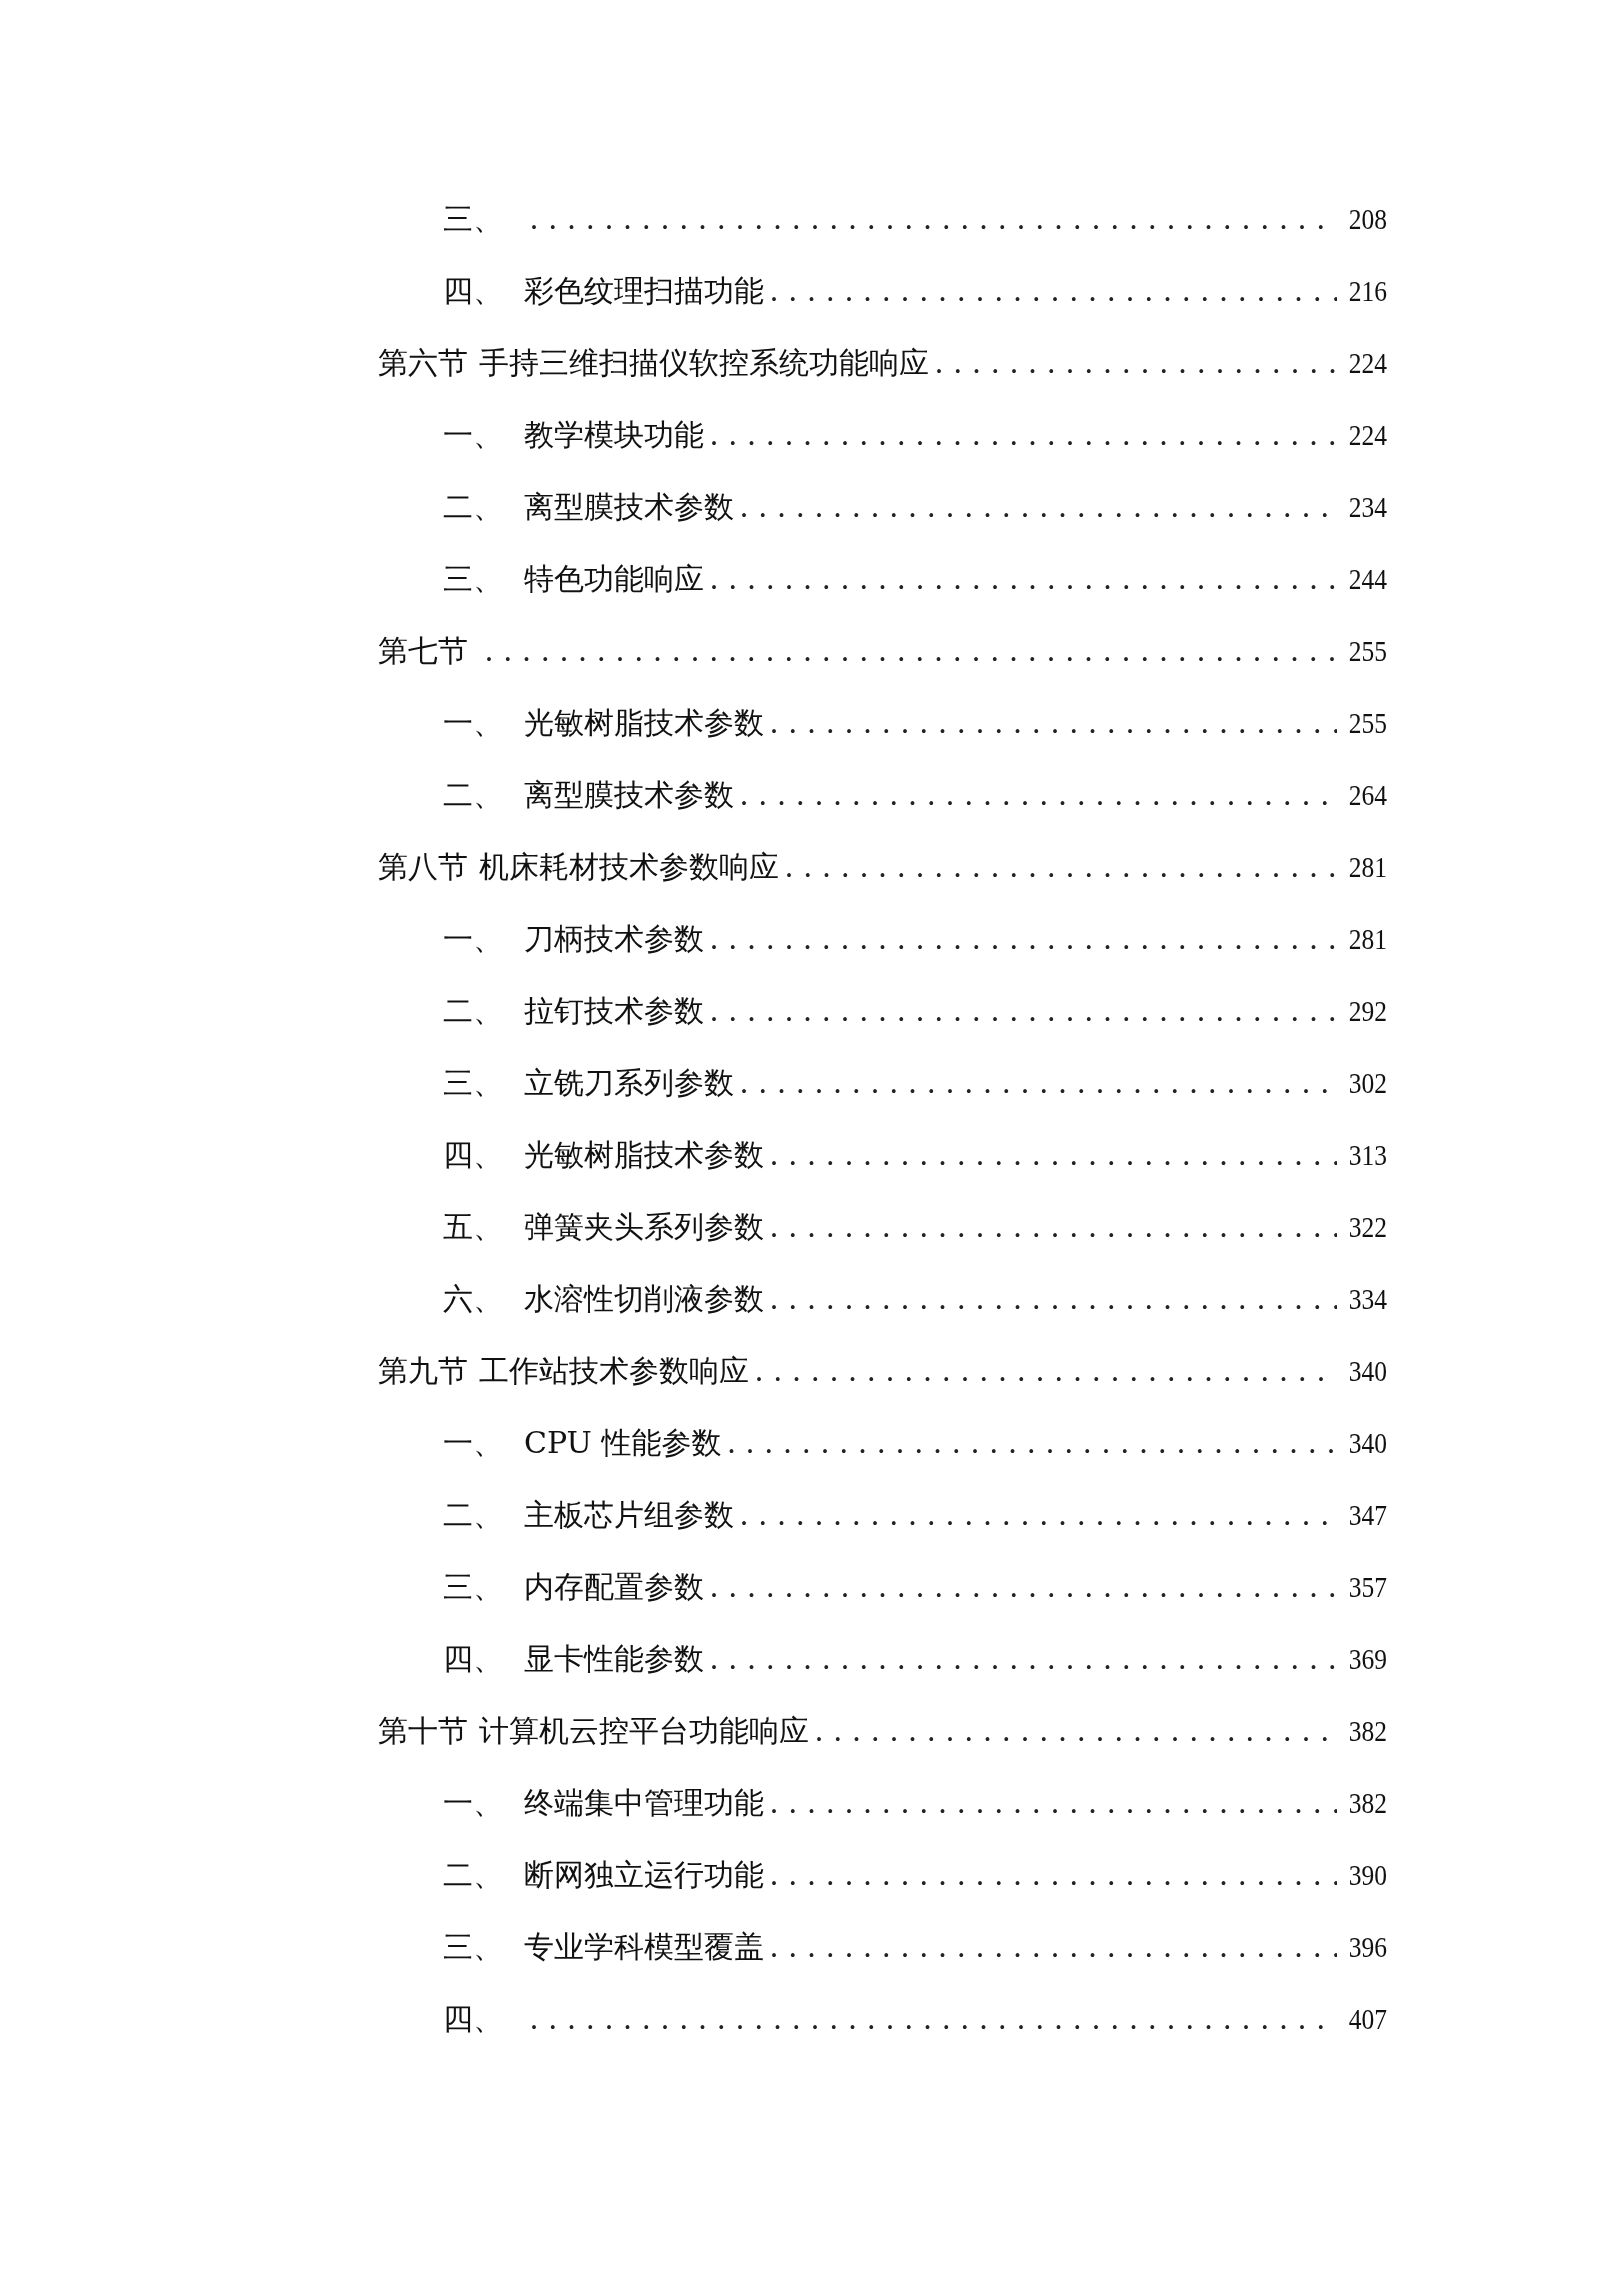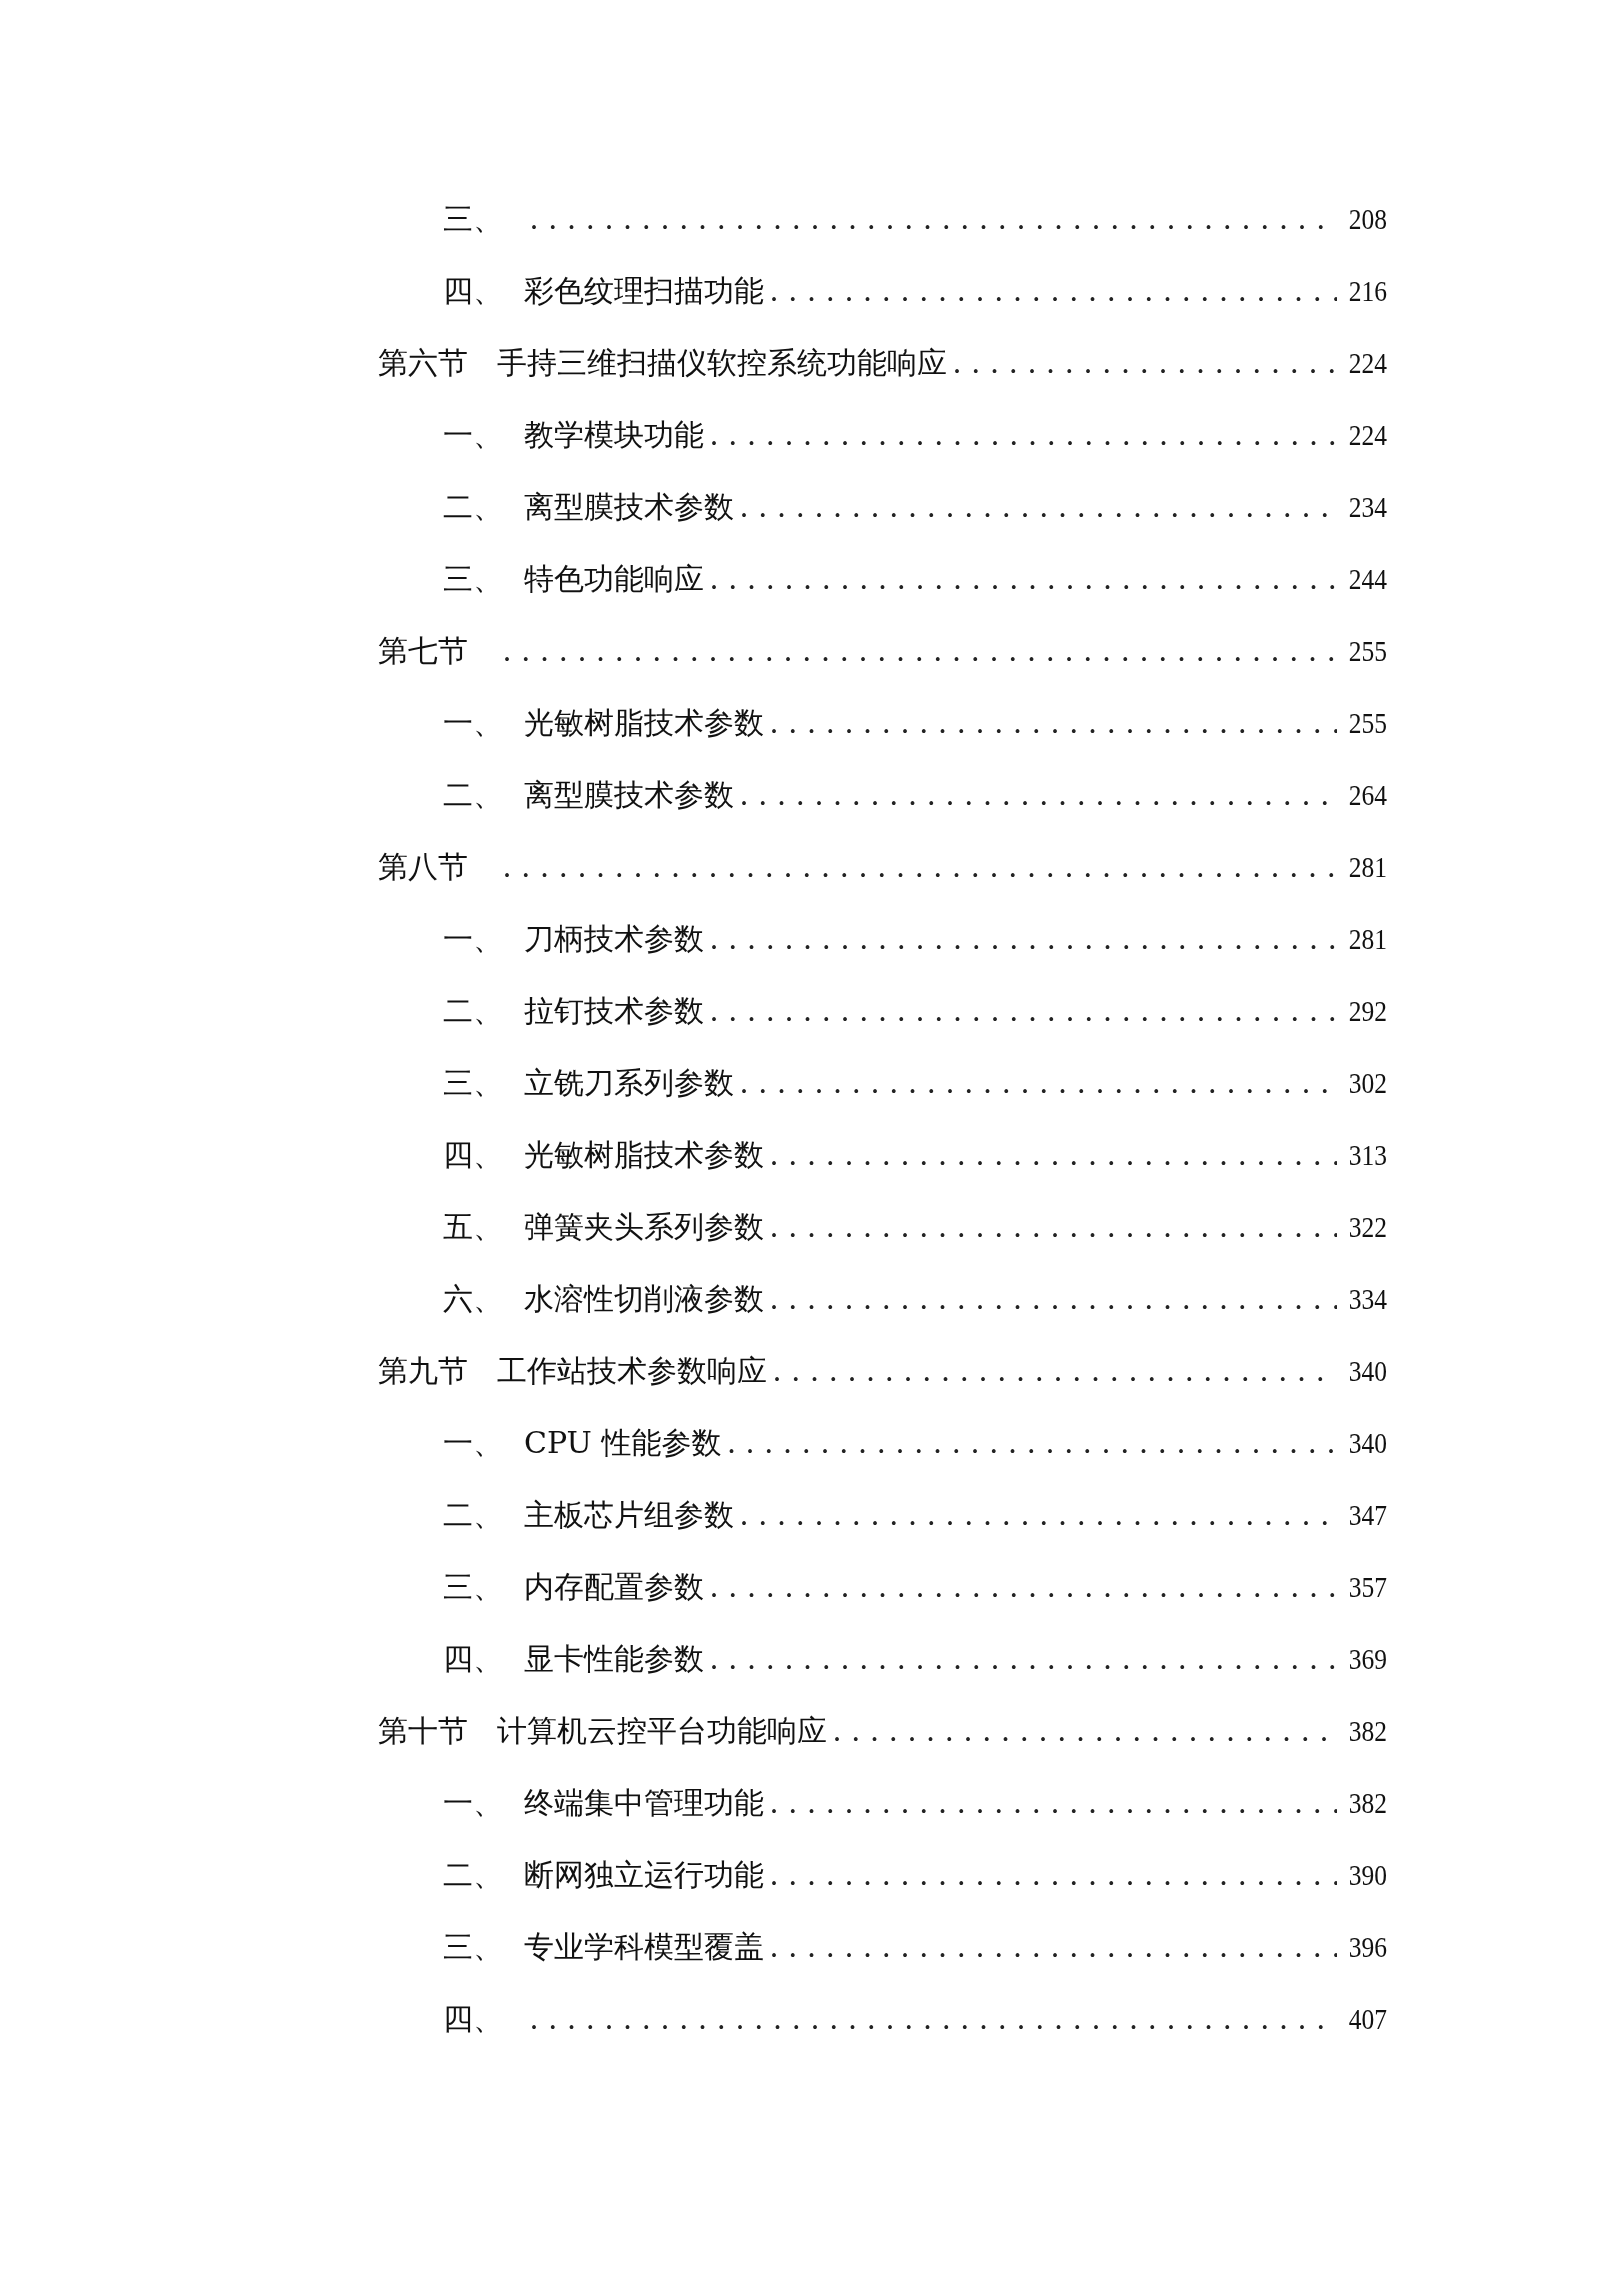--- a/index.html
+++ b/index.html
@@ -4,21 +4,21 @@
 <style>
   html, body { margin: 0; padding: 0; background: #ffffff; }
   body { width: 1623px; height: 2295px; position: relative; overflow: hidden;
          font-family: "DejaVu Serif", "Liberation Serif", serif; color: #111111; }
   .toc { position: absolute; left: 378px; top: 183px; width: 1009px; }
   .row { display: flex; align-items: baseline; height: 72px; line-height: 72px;
          font-size: 30px; white-space: nowrap; }
   .row.sub { padding-left: 65px; }
   .num { display: inline-block; }
   .row.sub .num { width: 81px; }
-  .row.section .num { margin-right: 29px; }
+  .row.section .num { margin-right: 11px; }
   .title { display: inline-block; }
   .dots { flex: 1; overflow: hidden; margin: 0 5.2px; letter-spacing: 9.2px; color: #222; }
   .dots::before { content: "................................................................................................................................"; }
   .page { font-family: "Liberation Serif", serif; font-size: 30px; transform: scaleX(0.85); transform-origin: right; }
 </style>
 </head>
 <body>
 
 <div class="toc" id="toc">
     <div class="row sub">
@@ -68,20 +68,21 @@
       <span class="page">255</span>
     </div>
     <div class="row sub">
       <span class="num">二、</span>
       <span class="title">离型膜技术参数</span>
       <span class="dots"></span>
       <span class="page">264</span>
     </div>
     <div class="row section">
       <span class="num">第八节</span>
+      <span class="title">机床耗材技术参数响应</span>
       <span class="dots"></span>
       <span class="page">281</span>
     </div>
     <div class="row sub">
       <span class="num">一、</span>
       <span class="title">刀柄技术参数</span>
       <span class="dots"></span>
       <span class="page">281</span>
     </div>
     <div class="row sub">

